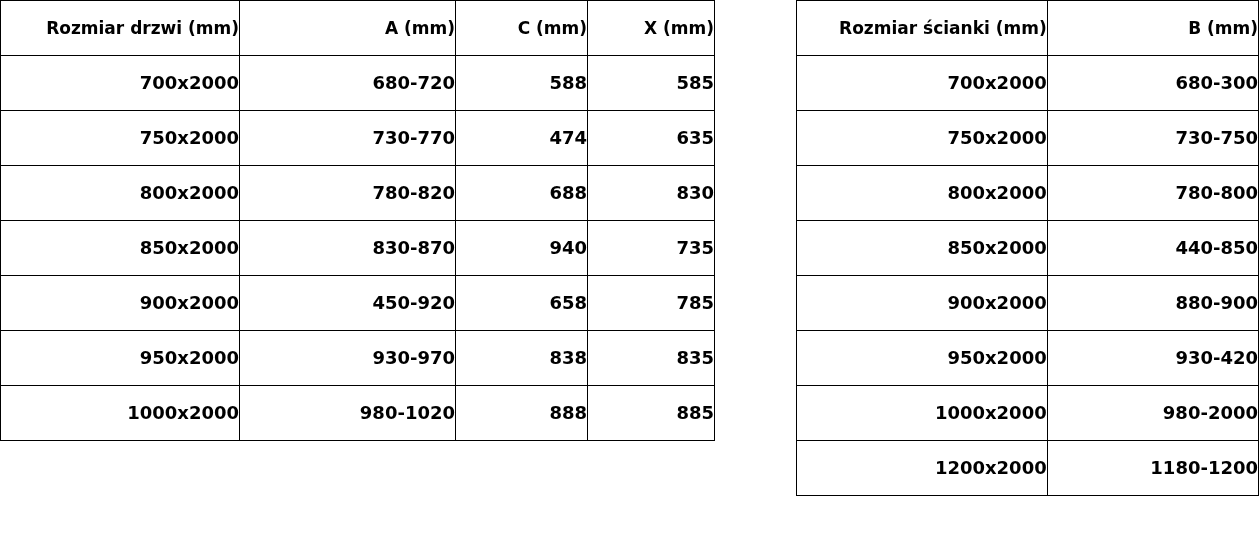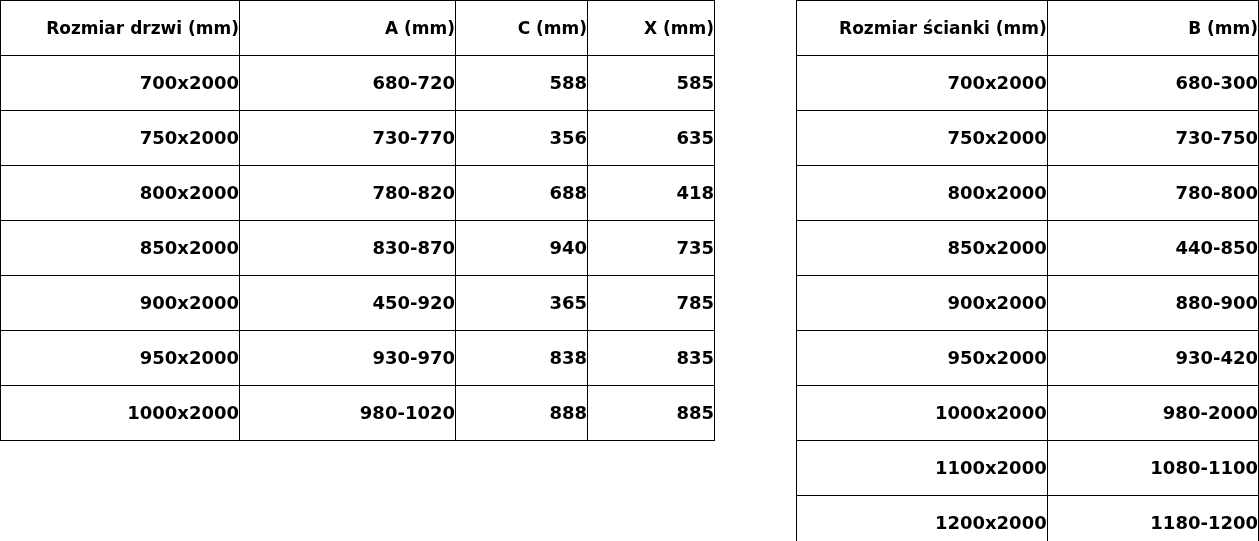--- a/index.html
+++ b/index.html
@@ -83,39 +83,39 @@
     <tbody>
       <tr>
         <td>700x2000</td>
         <td>680-720</td>
         <td>588</td>
         <td>585</td>
       </tr>
       <tr>
         <td>750x2000</td>
         <td>730-770</td>
-        <td>356</td>
+        <td>474</td>
         <td>635</td>
       </tr>
       <tr>
         <td>800x2000</td>
         <td>780-820</td>
         <td>688</td>
-        <td>418</td>
+        <td>830</td>
       </tr>
       <tr>
         <td>850x2000</td>
         <td>830-870</td>
         <td>940</td>
         <td>735</td>
       </tr>
       <tr>
         <td>900x2000</td>
         <td>450-920</td>
-        <td>365</td>
+        <td>658</td>
         <td>785</td>
       </tr>
       <tr>
         <td>950x2000</td>
         <td>930-970</td>
         <td>838</td>
         <td>835</td>
       </tr>
       <tr>
         <td>1000x2000</td>
@@ -160,23 +160,19 @@
       </tr>
       <tr>
         <td>950x2000</td>
         <td>930-420</td>
       </tr>
       <tr>
         <td>1000x2000</td>
         <td>980-2000</td>
       </tr>
       <tr>
-        <td>1100x2000</td>
-        <td>1080-1100</td>
-      </tr>
-      <tr>
         <td>1200x2000</td>
         <td>1180-1200</td>
       </tr>
     </tbody>
   </table>
 
 </div>
 
 </body></html>

